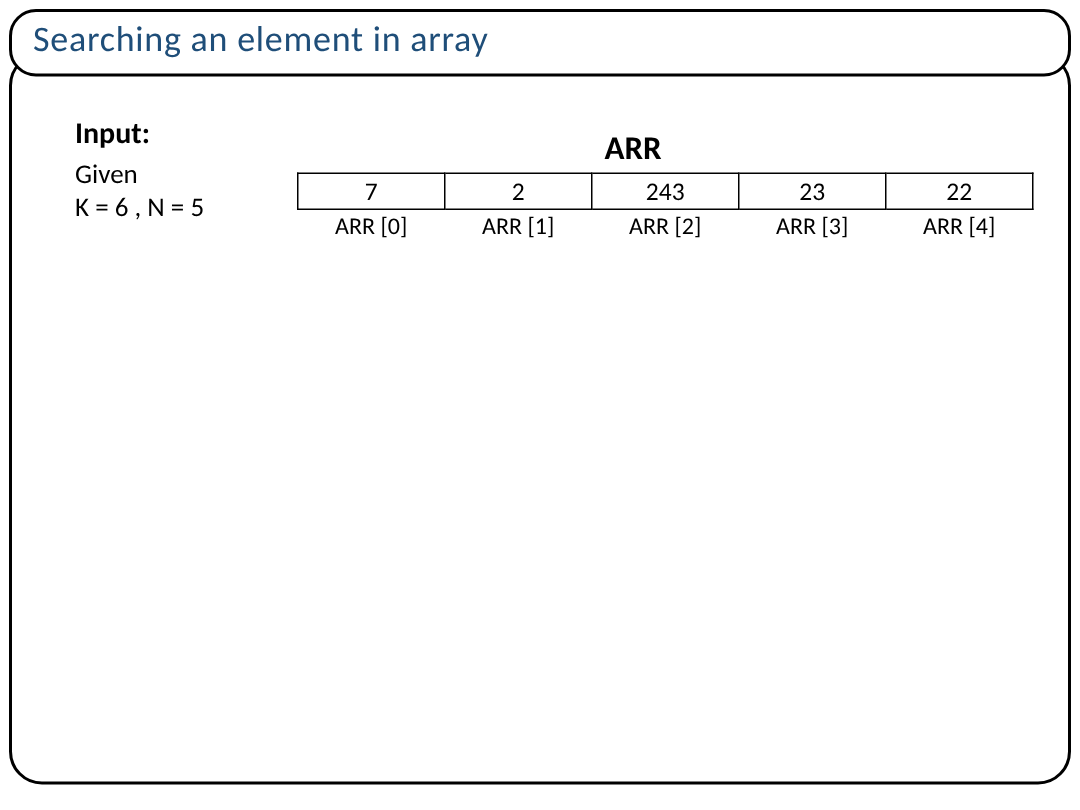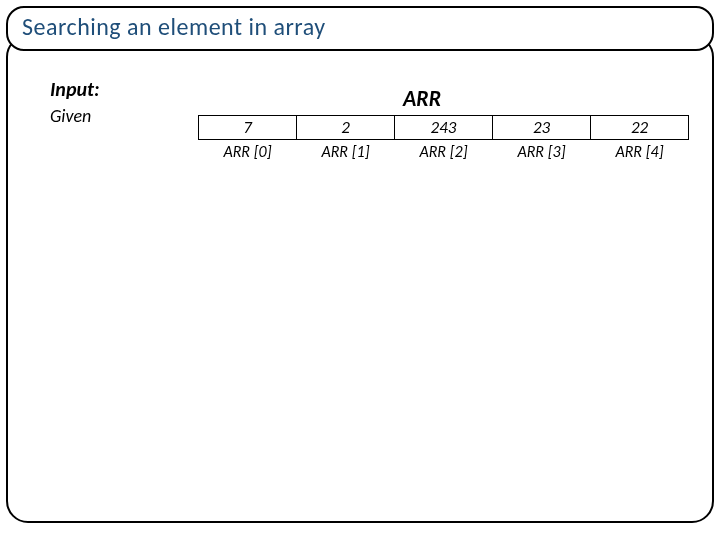--- a/index.html
+++ b/index.html
@@ -27,21 +27,20 @@
     text-align: center;
   }
   .body-panel {
     margin: -16px 6px 6px 6px;
     border: 2px solid #000;
     border-radius: 22px;
     height: 488px;
     position: relative;
     z-index: 1;
     padding-top: 30px;
-    font-style: italic;
   }
   .input-label {
     position: absolute;
     left: 42px;
     top: 40px;
     font-weight: 700;
     font-size: 20px;
   }
   .given-line1 {
     position: absolute;
@@ -97,20 +96,21 @@
 <body>
 
 <div class="title-band">
   <span class="title-text">Searching an element in array</span>
 </div>
 
 <div class="body-panel">
 
   <div class="input-label">Input:</div>
   <div class="given-line1">Given</div>
+  <div class="given-line2">K = 6 , N = 5</div>
 
   <div class="arr-title">ARR</div>
 
   <table class="arr-table">
     <tbody>
         <tr>
       <td class="cell">7</td>
       <td class="cell">2</td>
       <td class="cell">243</td>
       <td class="cell">23</td>

